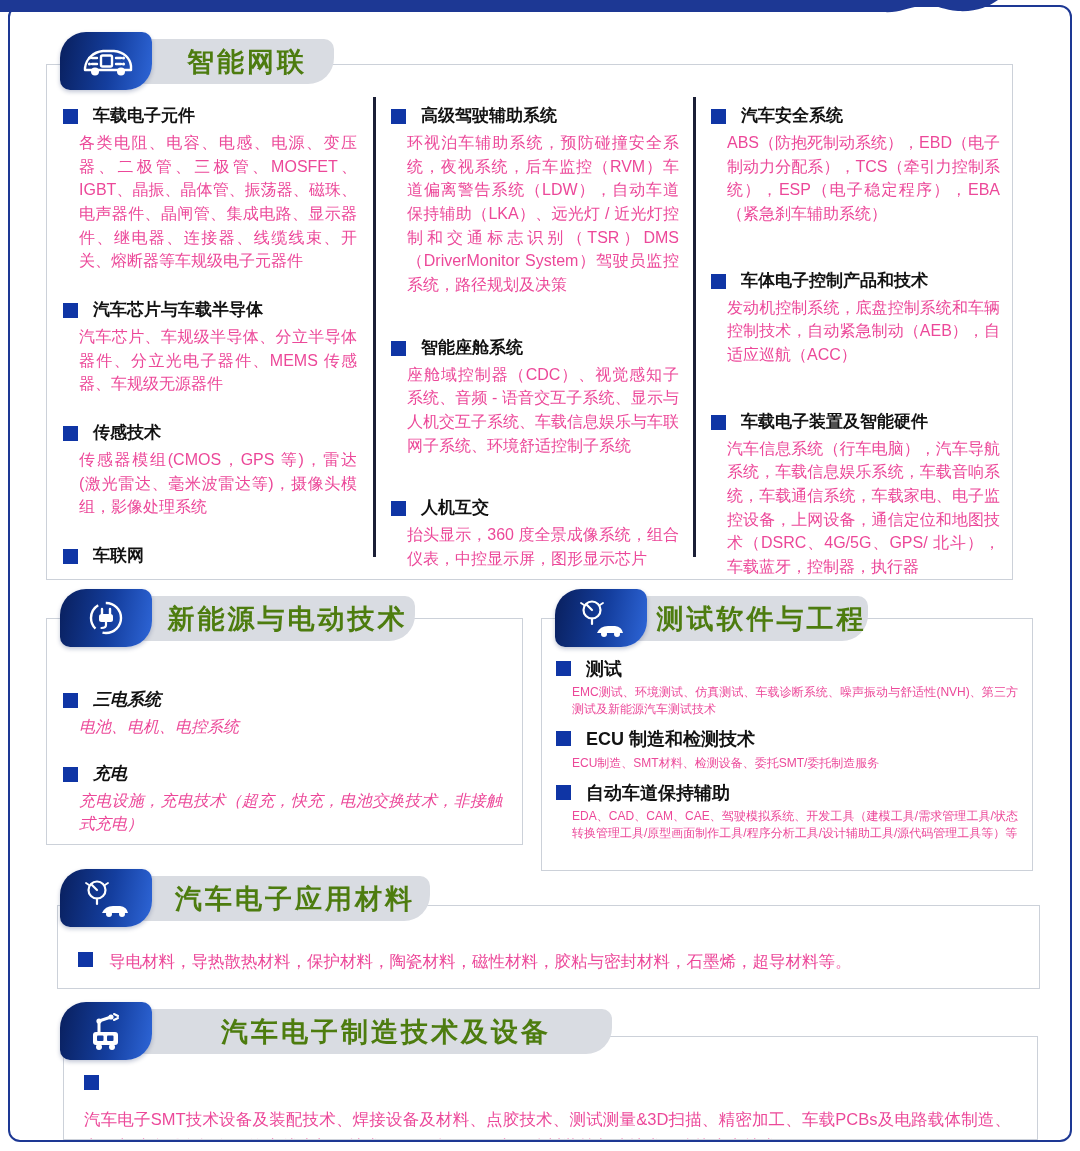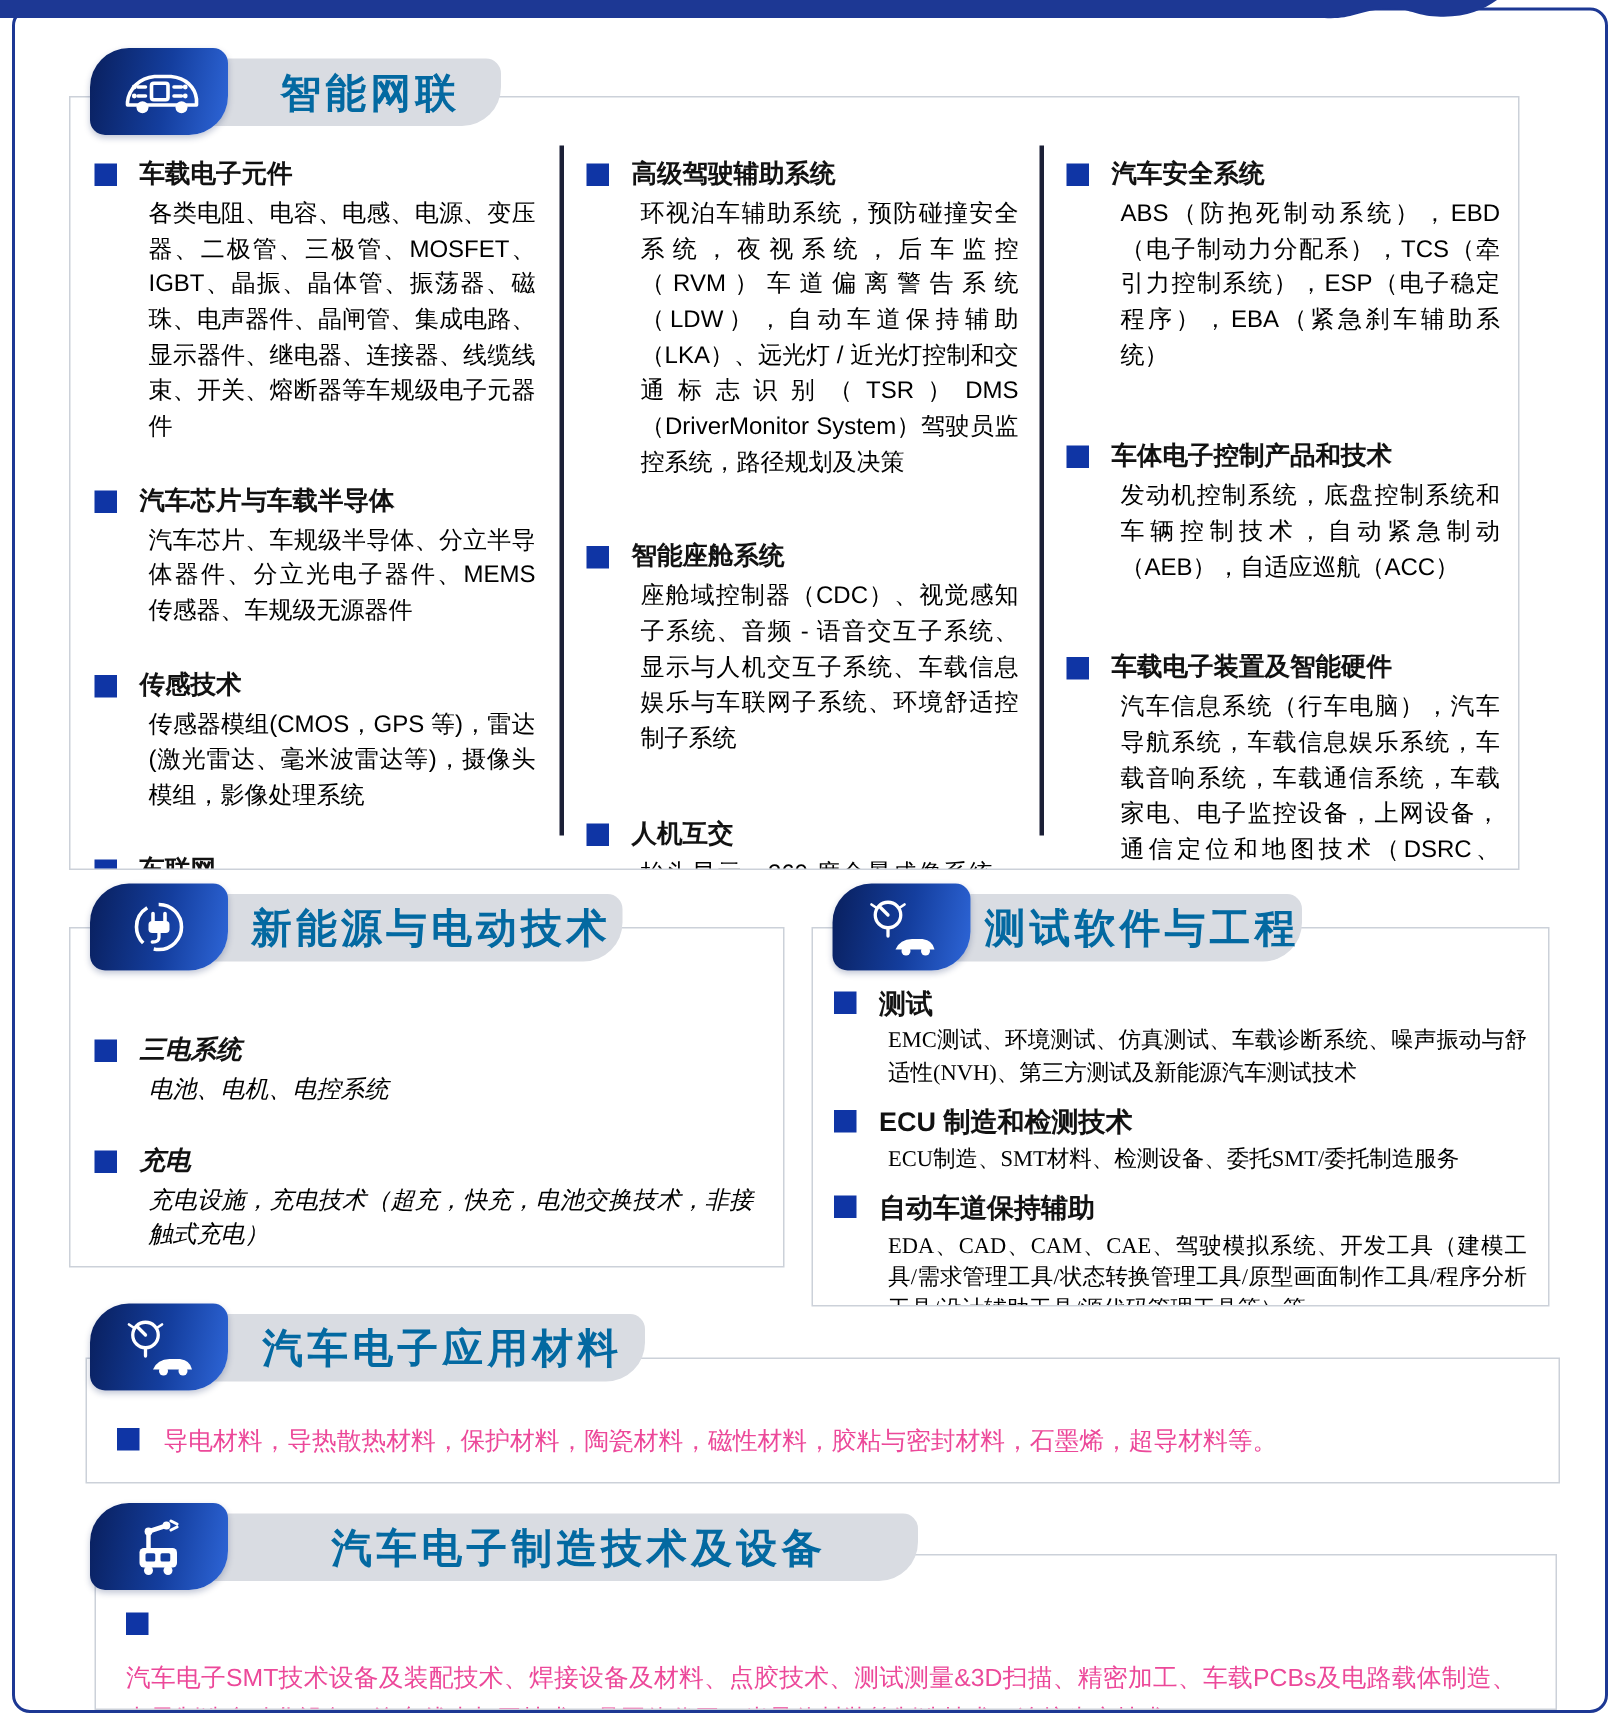--- a/index.html
+++ b/index.html
@@ -8,41 +8,41 @@
   
   .frame{position:absolute;left:8px;right:8px;top:5px;bottom:9px;border:2px solid #1d3894;border-radius:12px;z-index:0;}
   .topbar{position:absolute;left:0;top:0;z-index:1;}
   
   .header{position:absolute;height:62px;z-index:5;}
   .badge{position:absolute;left:0;top:0;width:92px;height:58px;border-radius:26px 10px 26px 10px;
          background:linear-gradient(100deg,#0a2263 5%,#143e9e 55%,#2e66d8 100%);
          display:flex;align-items:center;justify-content:center;z-index:2;box-shadow:0 2px 4px rgba(10,30,90,.25);}
   .banner{position:absolute;left:34px;top:7px;height:45px;background:#d9dce2;border-radius:2px 10px 26px 2px;
           z-index:1;display:flex;align-items:center;justify-content:center;padding-left:66px;box-sizing:border-box;}
-  .banner .ttl{font-size:27px;font-weight:bold;color:#0369a1;letter-spacing:3px;white-space:nowrap;}
+  .banner .ttl{font-size:27px;font-weight:bold;color:#4d7c0f;letter-spacing:3px;white-space:nowrap;}
   
   .panel{position:absolute;background:#fff;border:1.5px solid #ccd1d9;box-sizing:border-box;overflow:hidden;z-index:2;}
   
   .it{margin-bottom:26px;}
   .ih{display:flex;gap:15px;align-items:flex-start;}
   .bl{width:15px;height:15px;background:#0f35a5;margin-top:4px;flex:none;}
   .tt{font-weight:bold;font-size:17px;color:#121212;line-height:1.35;text-align:center;}
-  .bd{margin-left:36px;font-size:16px;color:#000000;line-height:1.48;text-align:justify;margin-top:3px;}
+  .bd{margin-left:16px;font-size:16px;color:#ec4899;line-height:1.48;text-align:justify;margin-top:3px;}
   
   .s1cols{display:flex;padding-top:40px;}
   .c1{width:326px;box-sizing:border-box;padding:0 16px 0 16px;}
   .c2{width:320px;box-sizing:border-box;padding:0 14px 0 18px;}
   .c3{width:315px;box-sizing:border-box;padding:0 8px 0 18px;}
   .sep{position:absolute;width:3px;background:#1b1f36;top:32px;bottom:22px;}
   .sep1{left:326px;} .sep2{left:646px;}
   .c2 .it{margin-bottom:40px;} .c3 .it{margin-bottom:44px;}
   
   .s2in{padding:70px 20px 0 16px;font-style:italic;} .s2in .it{margin-bottom:24px;}
   .s3in{padding:38px 14px 0 14px;} .s3in .it{margin-bottom:9px;}
-  .s3in .tt{font-size:18px;} .s3in .bd{font-size:15px;line-height:1.42;font-family:Liberation Serif, serif;}
+  .s3in .tt{font-size:18px;} .s3in .bd{font-size:12px;line-height:1.42;}
   
   .rowit{display:flex;gap:16px;align-items:flex-start;}
   .s4in{padding:42px 22px 0 20px;font-size:16.5px;}
   .s5in{padding:34px 26px 0 20px;font-size:16.5px;flex-direction:column;}
   .rowtext{line-height:1.62;color:#ec4899;text-align:justify;}
 </style>
 </head>
 <body>
 
 <div class="page">

